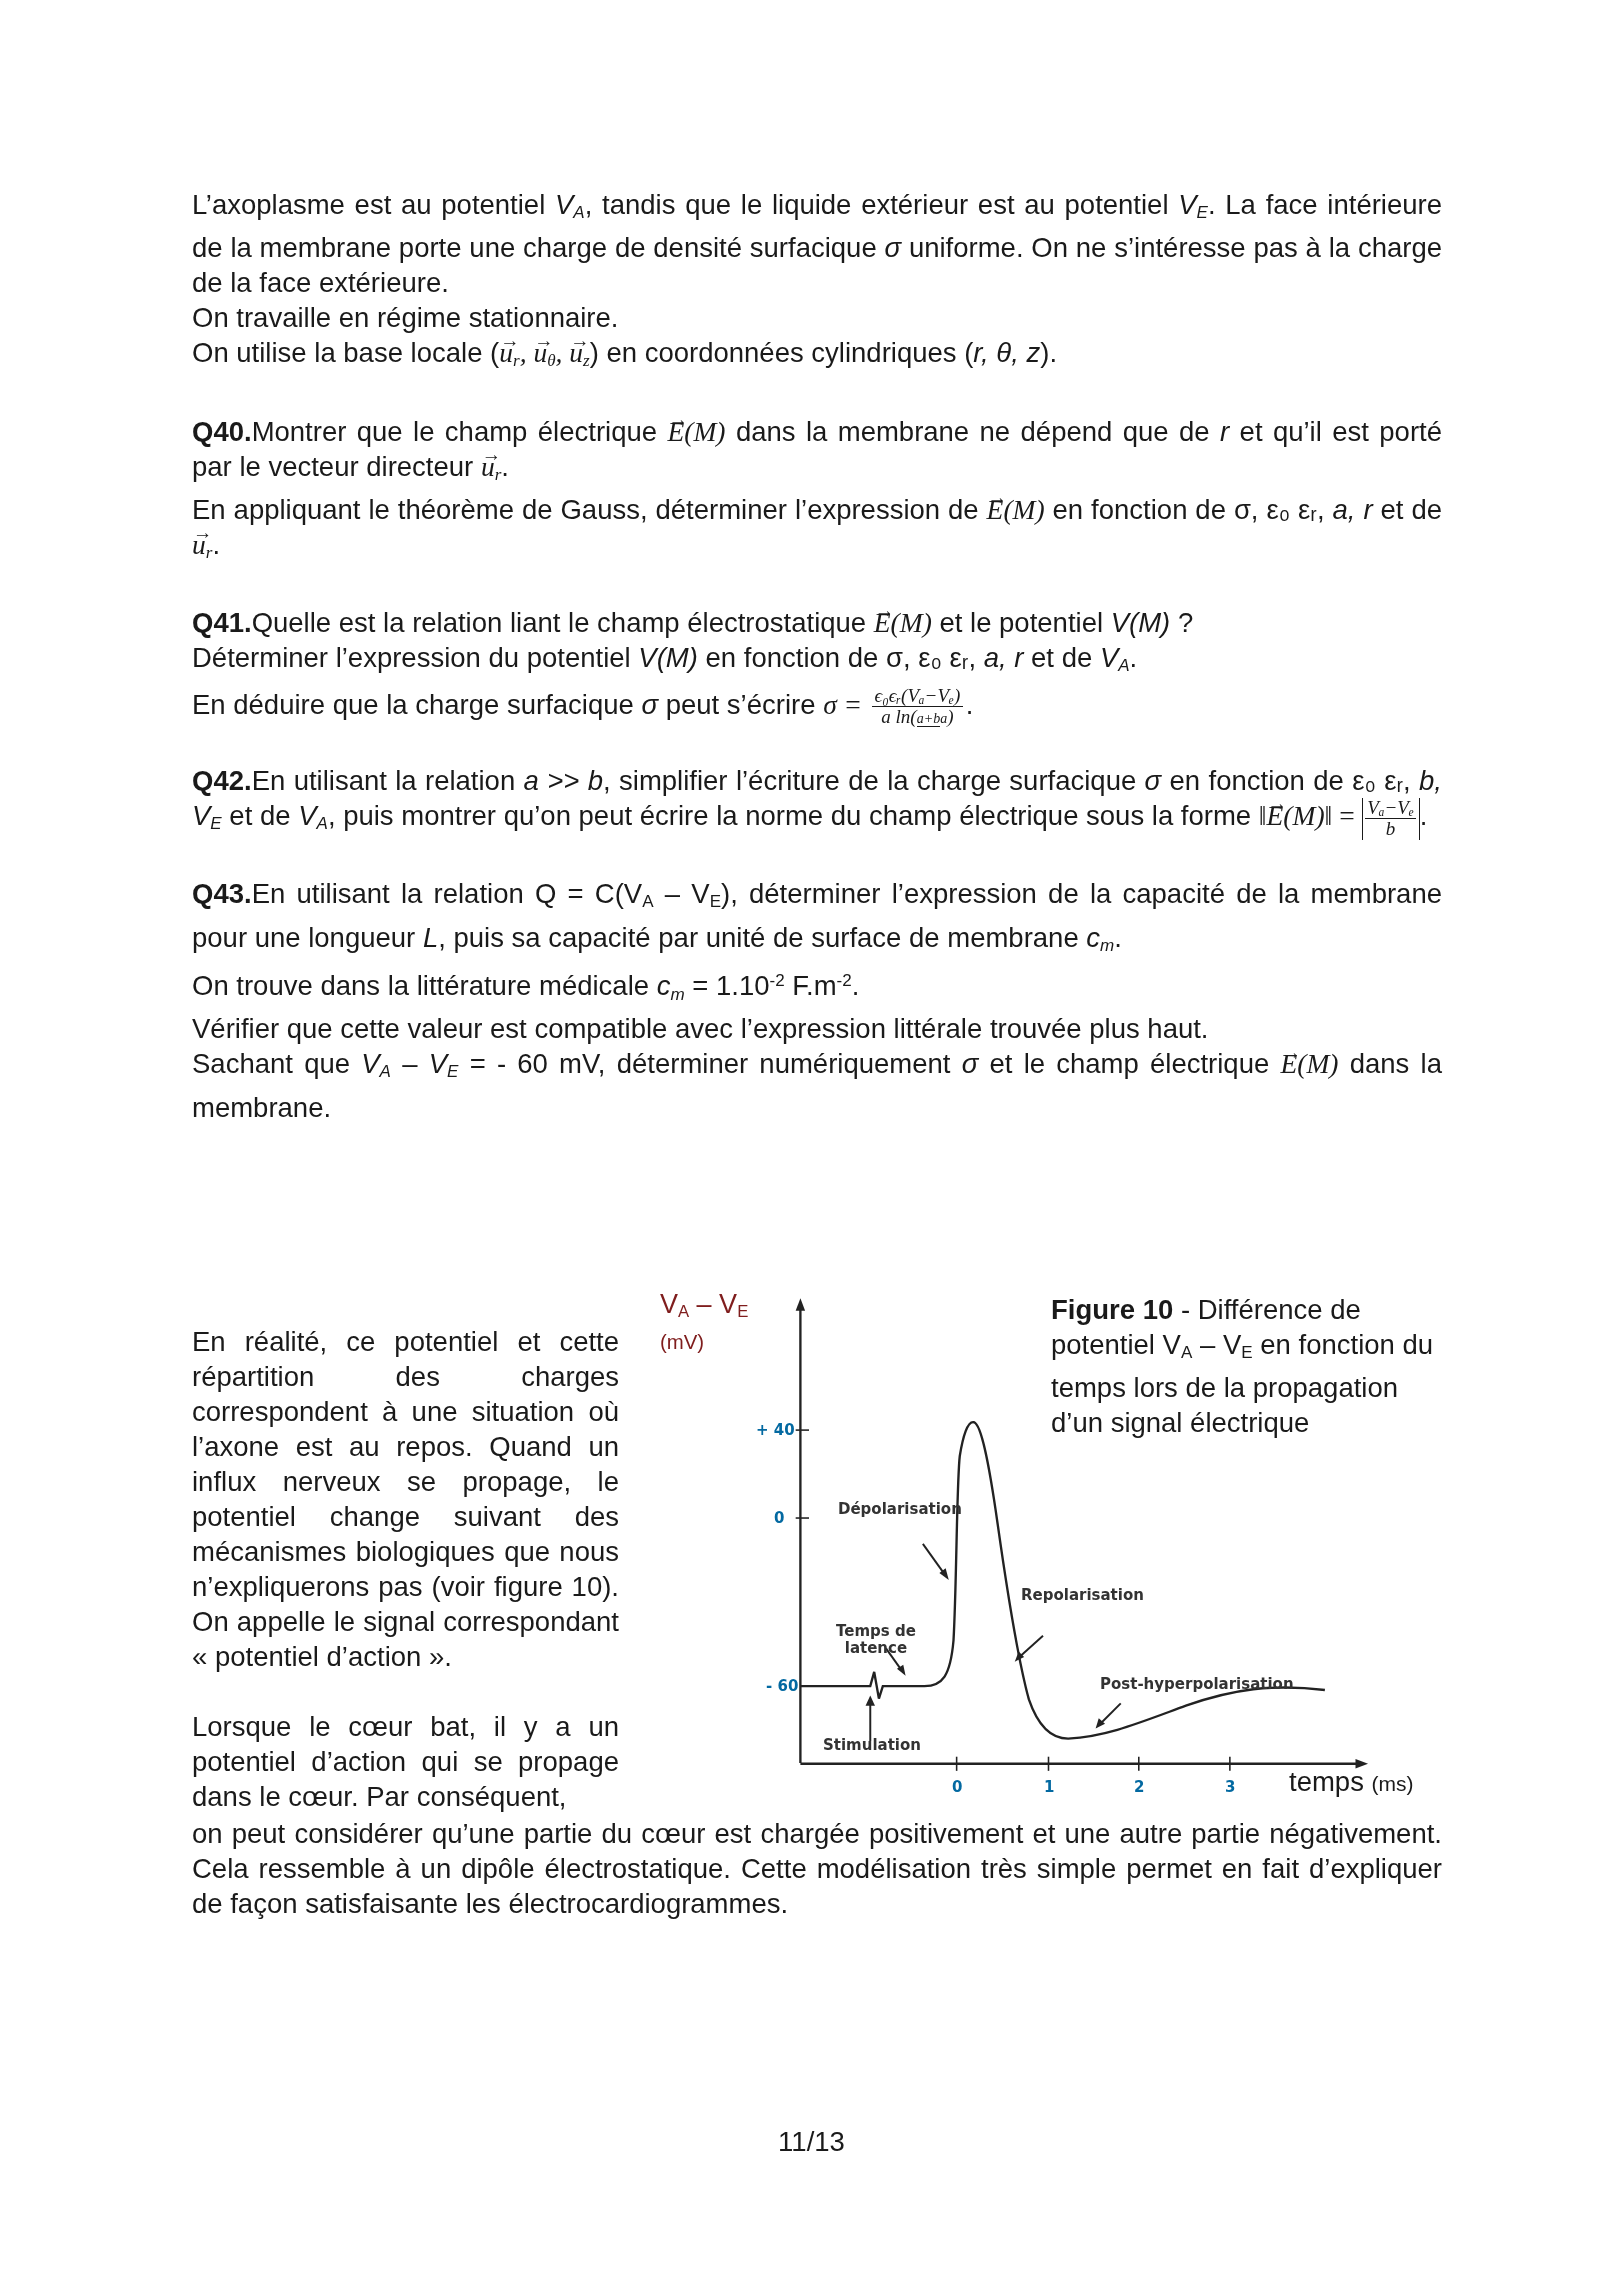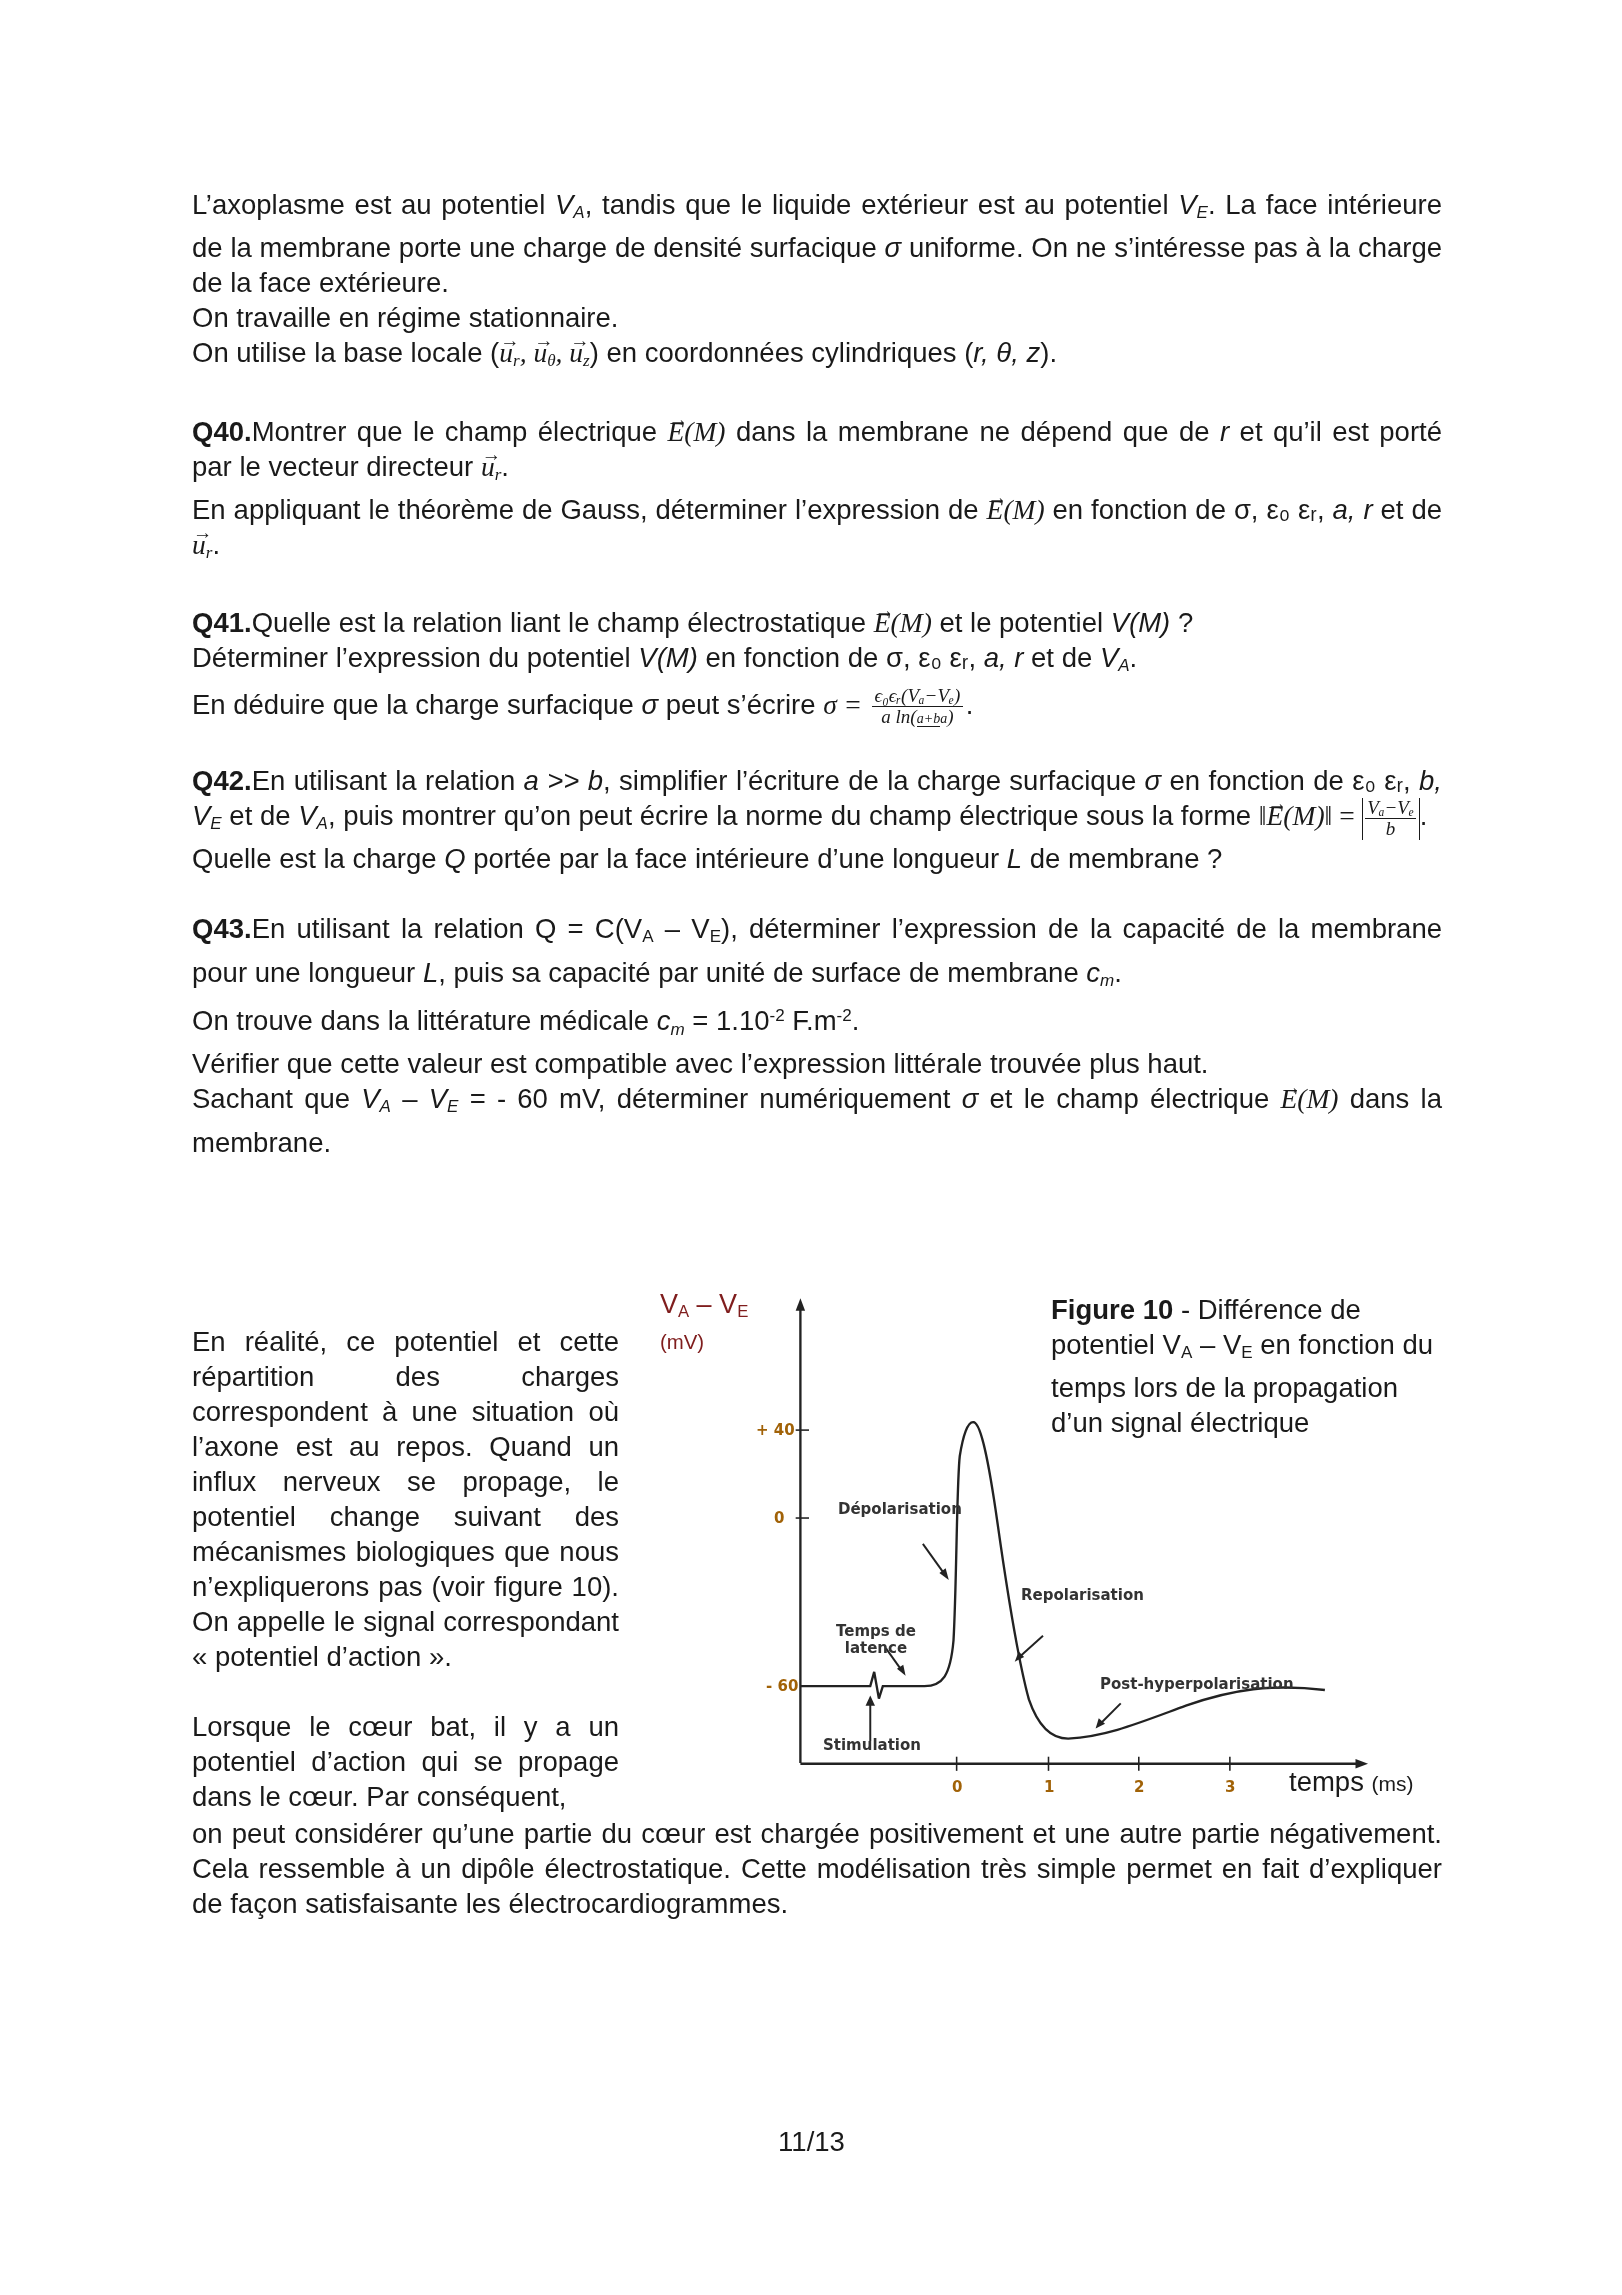--- a/index.html
+++ b/index.html
@@ -31,21 +31,21 @@
   .bottom-text { position: absolute; left: 192px; top: 1816px; width: 1250px; font-size: 27.5px; line-height: 35px; }
 
   .chart { position: absolute; left: 652px; top: 1287px; width: 793px; height: 550px; }
   .chart svg { position: absolute; left: 0; top: 0; }
   .ylab { position: absolute; left: 7.9px; top: 1.6px; font-size: 27px; line-height: 31px; color: #7f1d1d; }
   .ylab .u { font-size: 20.4px; display: block; }
   .caption { position: absolute; left: 399px; top: 4.7px; width: 393px; font-size: 27.5px; line-height: 35px; }
   .caption b { font-weight: bold; }
   .xlab { position: absolute; left: 637px; top: 479px; font-size: 27.5px; }
   .xlab .u { font-size: 21px; }
-  .tick-lbl { position: absolute; font-family: "DejaVu Sans", sans-serif; font-size: 15px; font-weight: bold; color: #a16207; }
+  .tick-lbl { position: absolute; font-family: "DejaVu Sans", sans-serif; font-size: 15px; font-weight: bold; color: #0369a1; }
   .ann { position: absolute; font-family: "DejaVu Sans", sans-serif; font-size: 15px; font-weight: bold; color: #333; line-height: 17.3px; text-align: center; }
 
   .footer { position: absolute; left: 0; width: 1623px; top: 2126px; text-align: center; font-size: 27.5px; }
 </style>
 </head>
 <body>
 
 <div class="page">
   <p class="p"><span>L’axoplasme est au potentiel </span><i>V</i><i class="sub">A</i><span>, tandis que le liquide extérieur est au potentiel </span><i>V</i><i class="sub">E</i><span>. La face intérieure de la membrane porte une charge de densité surfacique </span><i>σ</i><span> uniforme. On ne s’intéresse pas à la charge de la face extérieure.</span></p>
   <p class="p left">On travaille en régime stationnaire.</p>
@@ -67,21 +67,20 @@
             <span>a</span>
           </span><span>)</span></span>
       </span><span>.</span></p>
 
   <div class="gap"></div>
 
   <p class="p"><span class="q">Q42.</span><span>En utilisant la relation </span><i>a &gt;&gt; b</i><span>, simplifier l’écriture de la charge surfacique </span><i>σ</i><span> en fonction de ε₀ εᵣ, </span><i>b, V</i><i class="sub">E</i><span> et de </span><i>V</i><i class="sub">A</i><span>, puis montrer qu’on peut écrire la norme du champ électrique sous la forme </span><span class="norm">‖<span class="vec"><span>E(M)</span></span>‖<span> = </span><span class="abs"><span class="frac" style="margin:0">
             <span class="num">Vₐ−Vₑ</span>
             <span class="den">b</span>
           </span></span></span><span>.</span></p>
-  <p class="p left"><span>Quelle est la charge </span><i>Q</i><span> portée par la face intérieure d’une longueur </span><i>L</i><span> de membrane ?</span></p>
 
   <div class="gap"></div>
 
   <p class="p"><span class="q">Q43.</span><span>En utilisant la relation Q = C(V</span><span class="sub">A</span><span> – V</span><span class="sub">E</span><span>), déterminer l’expression de la capacité de la membrane pour une longueur </span><i>L</i><span>, puis sa capacité par unité de surface de membrane </span><i>c</i><i class="sub">m</i><span>.</span></p>
   <p class="p left"><span>On trouve dans la littérature médicale </span><i>c</i><i class="sub">m</i><span> = 1.10</span><span class="sup">-2</span><span> F.m</span><span class="sup">-2</span><span>.</span></p>
   <p class="p left">Vérifier que cette valeur est compatible avec l’expression littérale trouvée plus haut.</p>
   <p class="p"><span>Sachant que </span><i>V</i><i class="sub">A</i><span> – </span><i>V</i><i class="sub">E</i><span> = - 60 mV, déterminer numériquement </span><i>σ</i><span> et le champ électrique </span><span class="vec"><span>E(M)</span></span><span> dans la membrane.</span></p>
 </div>
 
 <div class="left-col">

